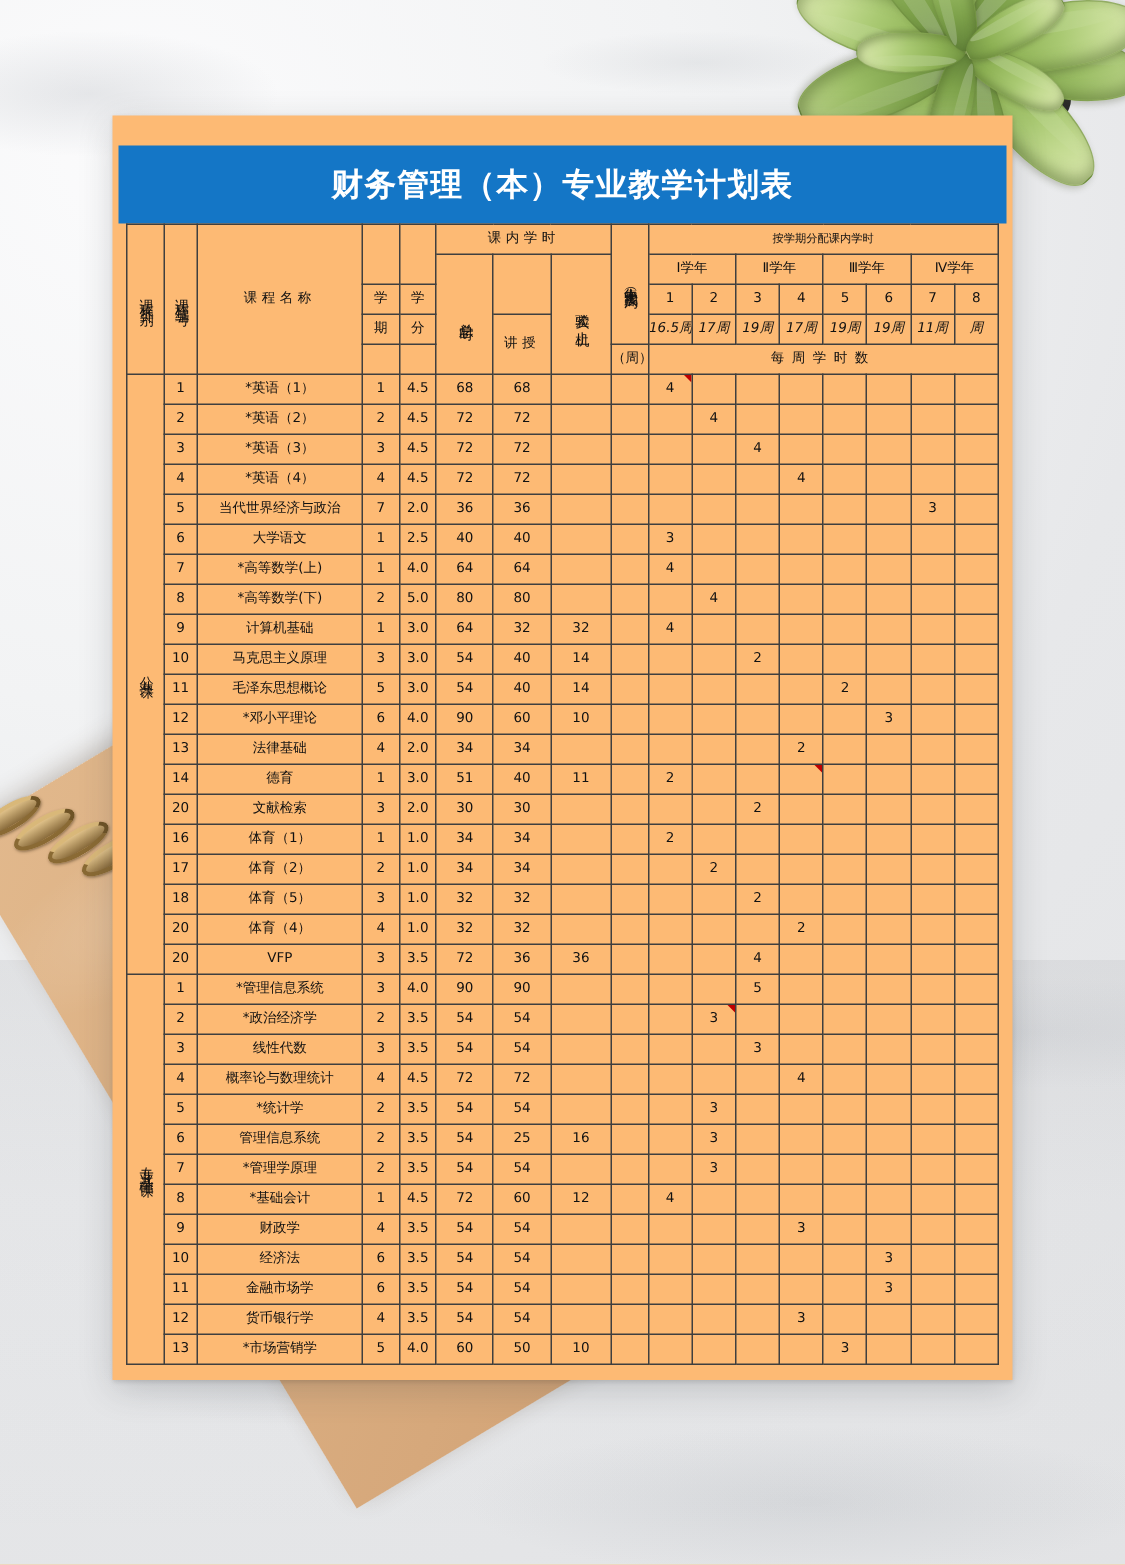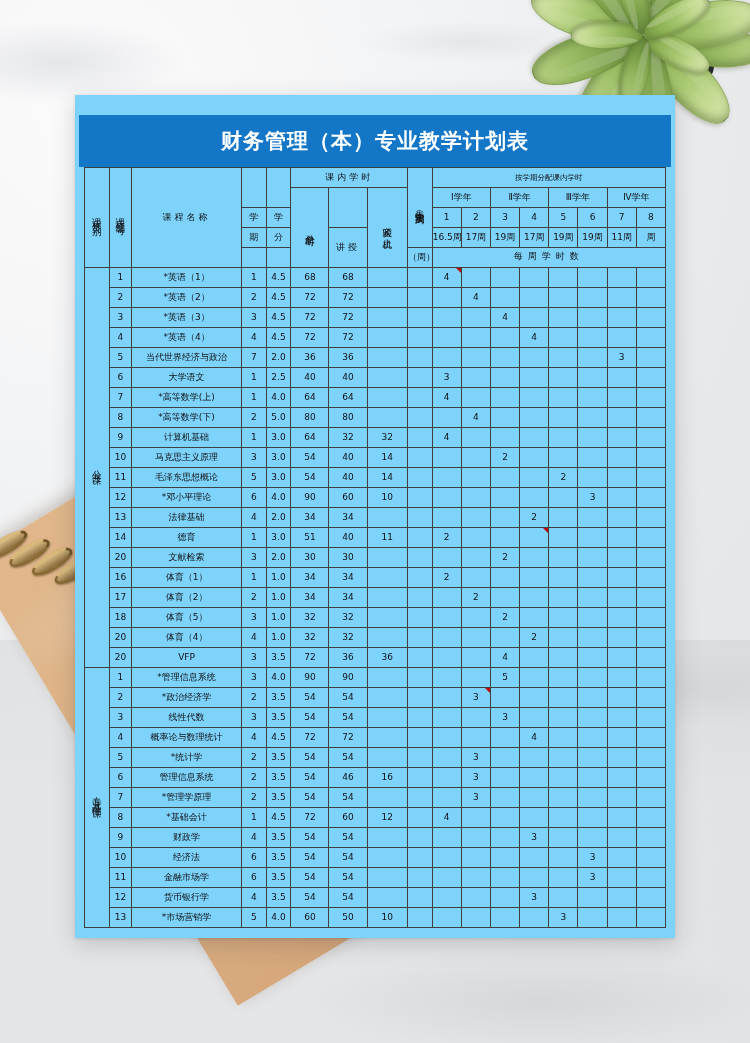--- a/index.html
+++ b/index.html
@@ -77,22 +77,22 @@
     position:absolute; width:46px; height:17px;
     border:3px solid #8a6a34;
     border-radius:50%;
     border-top-color:#d9b879; border-right-color:#6e5326;
     background:linear-gradient(180deg, rgba(222,193,136,.9), rgba(120,92,44,.85));
     box-shadow:0 1px 2px rgba(60,44,20,.5);
   }
 
   
   .sheet{
-    position:absolute; left:75px; top:95px; width:600px; height:843px;
-    background:#7dd3fc;
+    position:absolute; left:75px; top:77px; width:600px; height:843px;
+    background:#fdba74;
     box-shadow:0 6px 22px rgba(60,64,70,.22), 0 1px 3px rgba(0,0,0,.12);
   }
 
   
   .title-band{
     position:absolute; left:4px; top:20px; width:592px; height:52px;
     background:#1476c6;
     display:flex; align-items:center; justify-content:center;
   }
   .title-band .t{
@@ -124,25 +124,25 @@
     writing-mode:vertical-rl; text-orientation:upright;
     letter-spacing:3px; margin:0 auto; display:inline-block;
     font-size:9.5px;
   }
   .vtxt-tight{
     writing-mode:vertical-rl; text-orientation:upright;
     letter-spacing:1px; margin:0 auto; display:inline-block;
     font-size:9.5px;
   }
   .spaced{ letter-spacing:3px; }
-  .spaced2{ letter-spacing:5px;font-family:Liberation Mono, monospace; }
+  .spaced2{ letter-spacing:5px; }
   .cname{ text-align:left; padding-left:4px; font-size:9.5px; }
   .num{ font-size:9.5px; }
   .sm{ font-size:7.5px; }
-  .wk{ font-size:7px; }
+  .wk{ font-size:7px;font-style:italic; }
 
   
   .mark{ position:relative; }
   .mark::after{
     content:""; position:absolute; top:0; right:0;
     border-top:5px solid #c00000;
     border-left:5px solid transparent;
   }
 </style>
 </head>
@@ -741,21 +741,21 @@
             <td class="num"></td>
             <td class="num"></td>
             <td class="num"></td>
           </tr>
           <tr>
             <td class="num">6</td>
             <td class="cname">管理信息系统</td>
             <td class="num">2</td>
             <td class="num">3.5</td>
             <td class="num">54</td>
-            <td class="num">46</td>
+            <td class="num">25</td>
             <td class="num">16</td>
             <td class="num"></td>
             <td class="num"></td>
             <td class="num">3</td>
             <td class="num"></td>
             <td class="num"></td>
             <td class="num"></td>
             <td class="num"></td>
             <td class="num"></td>
             <td class="num"></td>

